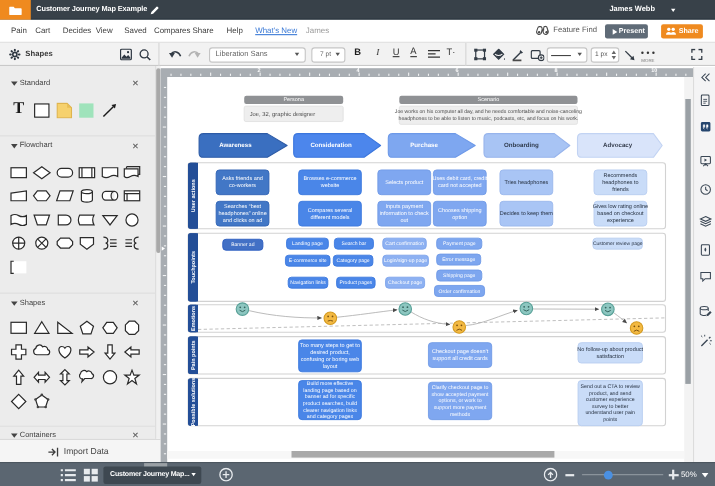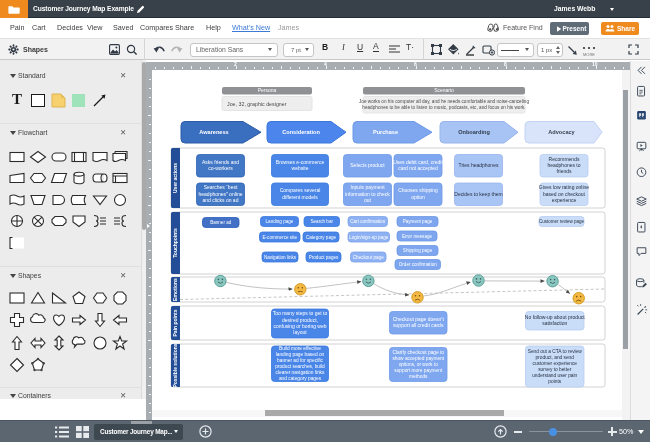--- a/index.html
+++ b/index.html
@@ -305,20 +305,26 @@
         <circle cx="3.5" cy="5" r="1.2" fill="#444"></circle>
         <circle cx="-3.5" cy="5" r="1.2" fill="#444"></circle>
         <circle cx="-5.7" cy="-1.8" r="1.2" fill="#444"></circle>
       </svg>
       <div class="a" style="left:0;top:62.5px;width:141px;height:1px;background:#dfdfdf"></div>
       <div class="a" style="left:0;top:205.5px;width:141px;height:1px;background:#dfdfdf"></div>
       <div class="a" style="left:0;top:326.5px;width:141px;height:1px;background:#dfdfdf"></div>
       <div class="a" style="left:9.5px;top:334px;width:0;height:0;border-left:3.2px solid transparent;border-right:3.2px solid transparent;border-top:4.2px solid #444"></div>
       <div class="a" style="left:18px;top:329px;font-size:6.8px;color:#3d3d3d;height:14px;line-height:14px">Containers</div>
       <div class="a" style="left:120px;top:329px;font-size:7.5px;color:#555;height:14px;line-height:14px">✕</div>
+    </div>
+    <div class="a" style="left:0;top:399px;width:146px;height:21px;background:#f5f5f5;border-top:1px solid #dadada">
+<svg class="a" style="left:43px;top:5.5px" width="11" height="10" viewBox="0 0 11 10">
+        <path d="M1 5 H6.5 M4.2 2.2 L7 5 4.2 7.8 M9.3 1 V9" stroke="#3c3c3c" stroke-width="1.2" fill="none"></path>
+      </svg>
+<div class="a" style="left:58px;top:0;height:21px;line-height:21px;font-size:7.8px;color:#444">Import Data</div>
     </div>
     <div class="a" style="left:141px;top:60px;width:5px;height:339px;background:#f0f0f0;border-left:1px solid #dcdcdc"></div>
     <div class="a" style="left:142px;top:62px;width:3.5px;height:168px;background:#a9a9a9;border-radius:2px"></div>
 <div class="a" style="left:146px;top:61px;width:484px;height:359px;background:#fff"></div>
     <div class="a" style="left:146px;top:62px;width:484px;height:8px;background:#a8adb2"></div>
     <div class="a" style="left:155.0px;top:67.3px;width:0.9px;height:2.2px;background:#fff;opacity:.85"></div>
     <div class="a" style="left:164.0px;top:67.3px;width:0.9px;height:2.2px;background:#fff;opacity:.85"></div>
     <div class="a" style="left:173.0px;top:67.3px;width:0.9px;height:2.2px;background:#fff;opacity:.85"></div>
     <div class="a" style="left:182.0px;top:67.3px;width:0.9px;height:2.2px;background:#fff;opacity:.85"></div>
     <div class="a" style="left:191.0px;top:65.9px;width:0.9px;height:3.6px;background:#fff;opacity:.85"></div>

